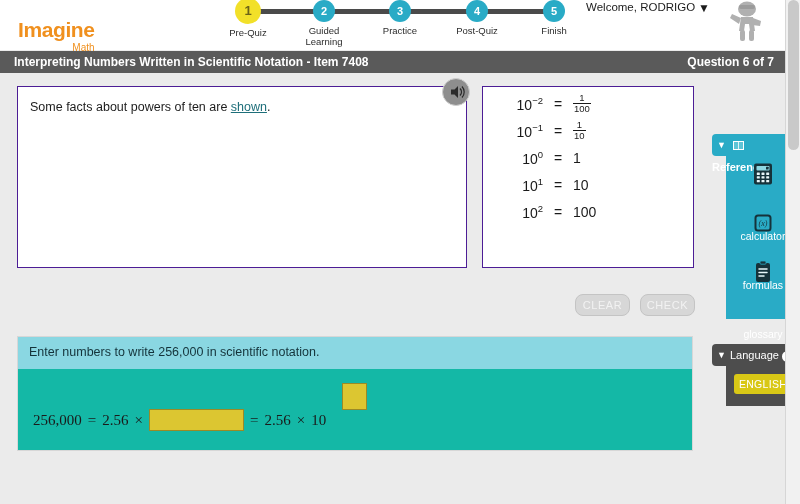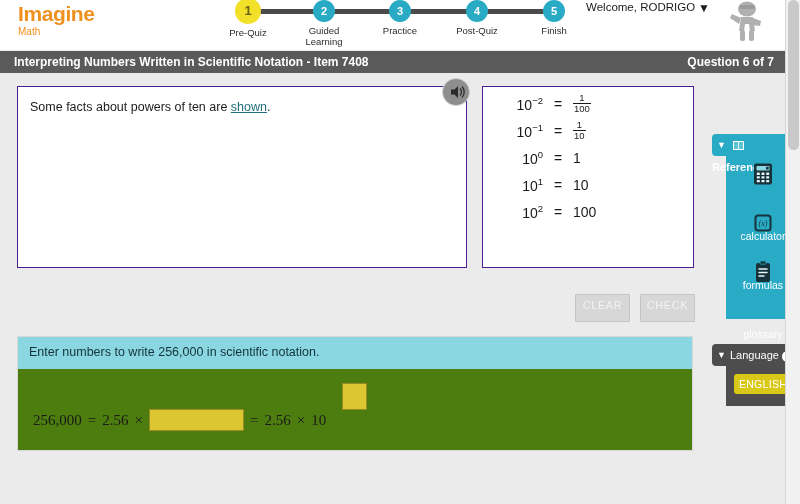--- a/index.html
+++ b/index.html
@@ -23,22 +23,23 @@
 
   
   .topbar {
     position: absolute;
     left: 0; top: 0;
     width: 800px; height: 50px;
     background: #ffffff;
   }
   .logo {
     position: absolute;
-    left: 18px; top: 3px;
+    left: 18px; top: 19px;
     line-height: 1;
+    text-align: right;
   }
   .logo-main {
     font-size: 21px;
     font-weight: bold;
     color: #f0901e;
     letter-spacing: -0.4px;
   }
   .logo-sub {
     font-size: 10px;
     color: #f0901e;
@@ -208,40 +209,40 @@
     width: 28px; height: 28px;
     border-radius: 50%;
     background: #8e8e8e;
     border: 1px solid #cfcfcf;
     box-sizing: border-box;
   }
 
   
   .btn-flat {
     position: absolute;
-    height: 28px;
-    border-radius: 1px;
+    height: 22px;
+    border-radius: 8px;
     background: #d7d7d7;
     border: 1px solid #c4c4c4;
     box-sizing: border-box;
     color: #f2f2f2;
     font-size: 11px;
     letter-spacing: 0.6px;
     text-align: center;
     line-height: 20px;
   }
   .btn-clear { left: 575px; top: 294px; width: 55px; }
   .btn-check { left: 640px; top: 294px; width: 55px; }
 
   
   .panel-answer {
     position: absolute;
     left: 17px; top: 336px;
     width: 676px; height: 115px;
-    background: #4d7c0f;
+    background: #14b8a6;
     border: 1px solid #d7d7d7;
     box-sizing: border-box;
   }
   .answer-head {
     position: absolute;
     left: 0; top: 0;
     width: 100%; height: 32px;
     background: #8ad7e2;
   }
   .answer-head-text {

